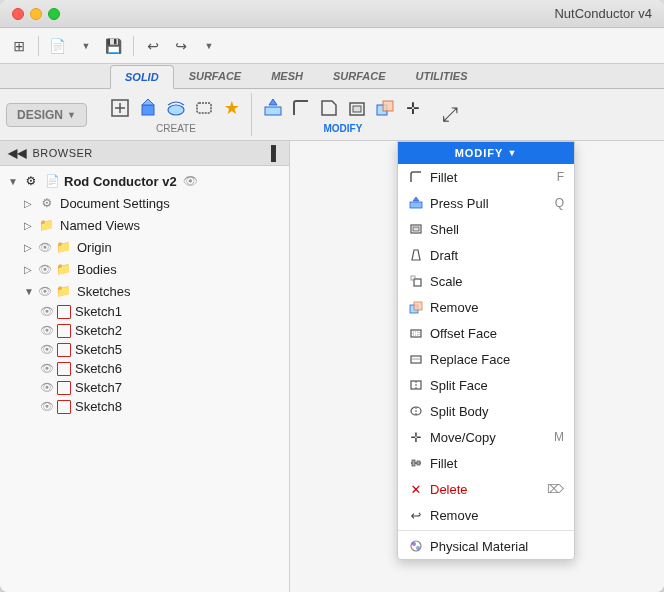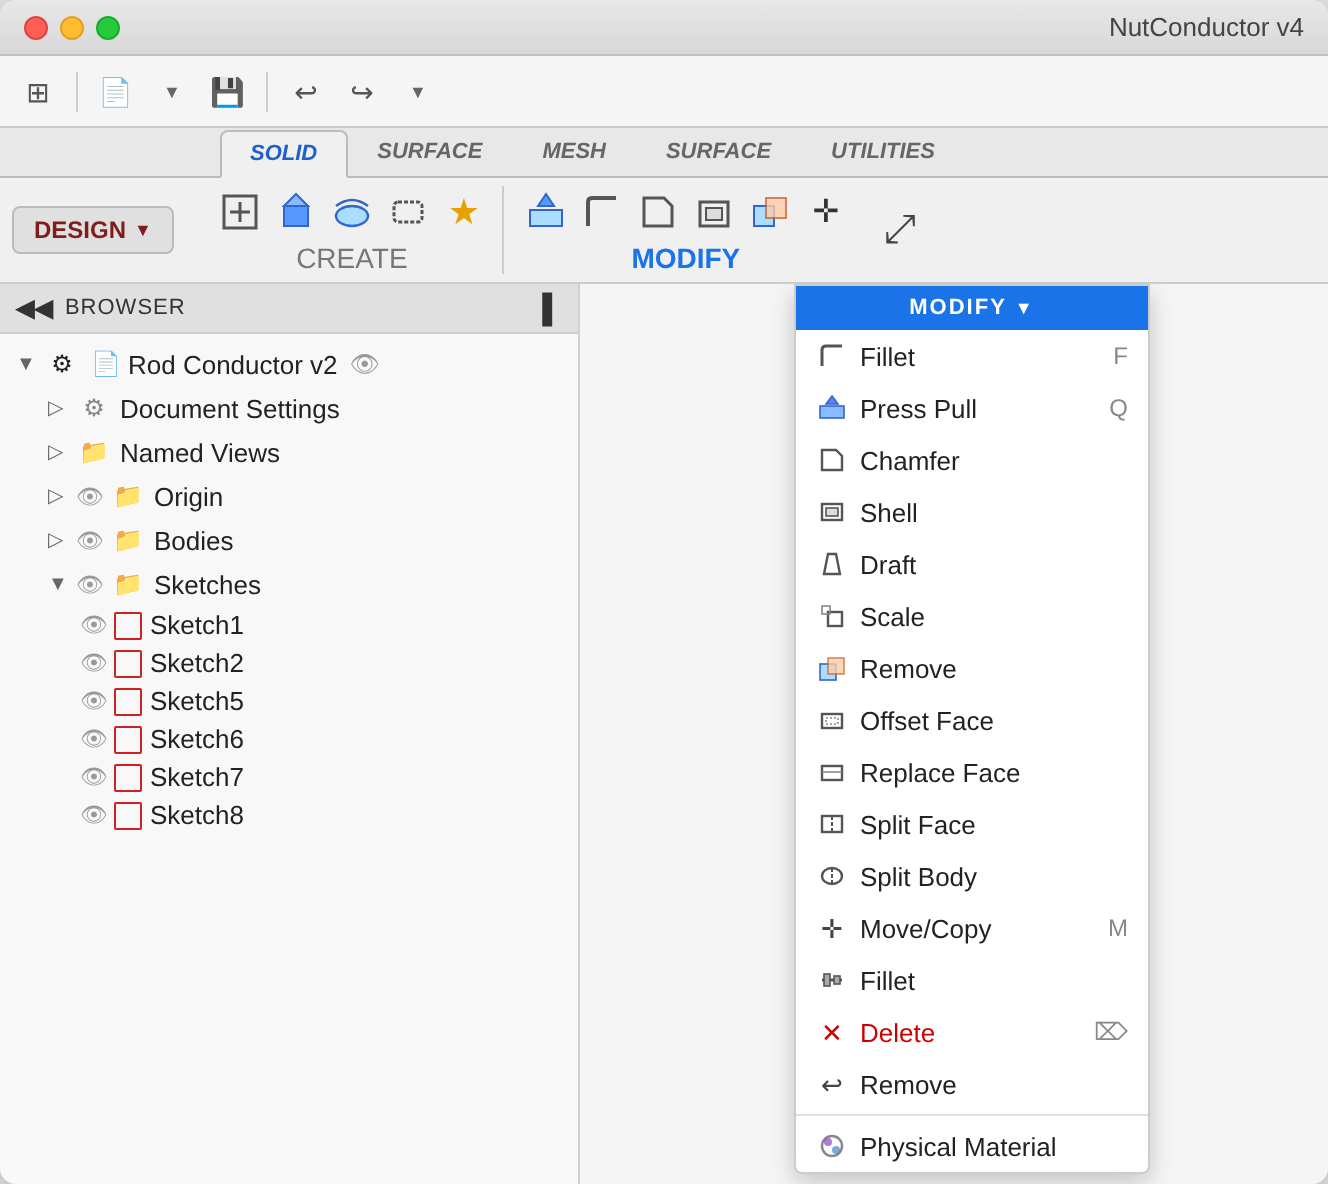--- a/index.html
+++ b/index.html
@@ -92,25 +92,25 @@
       border: 1px solid #bbb;
       border-radius: 4px;
       padding: 4px 10px;
       font-size: 12px;
       font-weight: 600;
       cursor: pointer;
       display: flex;
       align-items: center;
       gap: 4px;
       margin-right: 12px;
-      color: #7f1d1d;
+      color: #737373;
     }
 
     .group-label {
-      font-size: 14px;
+      font-size: 10px;
       color: #777;
       text-align: center;
       margin-top: 2px;
     }
 
     
     .content {
       display: flex;
       flex: 1;
       overflow: hidden;
@@ -471,21 +471,21 @@
         </div>
         <span style="font-size:14px;">▌</span>
       </div>
 
       <div class="tree">
 
         <div class="tree-item tree-indent-1">
           <span class="expand-arrow">▼</span>
           <div class="item-icon">⚙</div>
           <div class="item-icon" style="color:#666; margin-right:2px;">📄</div>
-          <span style="font-weight:400;">Rod Conductor v2</span>
+          <span style="font-weight:700;">Rod Conductor v2</span>
           <span style="margin-left:6px; color:#999; font-size:12px;">👁</span>
         </div>
 
         <div class="tree-item tree-indent-2">
           <span class="expand-arrow">▷</span>
           <div class="item-icon" style="color:#888;">⚙</div>
           <span>Document Settings</span>
         </div>
 
         <div class="tree-item tree-indent-2">
@@ -575,28 +575,20 @@
           <span class="menu-item-icon">
             <svg width="14" height="14" viewBox="0 0 14 14">
                 <rect x="1" y="6" width="12" height="6" fill="#88bbff" stroke="#3366cc" stroke-width="0.8"></rect>
                 <polygon points="7,1 10,5 4,5" fill="#5588ee" stroke="#3366cc" stroke-width="0.8"></polygon>
               </svg>
           </span>
           <span>Press Pull</span>
           <span class="menu-item-shortcut">Q</span>
         </div>
 
-        <div class="menu-item">
-          <span class="menu-item-icon">
-            <svg width="14" height="14" viewBox="0 0 14 14">
-                <path d="M2,2 L9,2 L12,5 L12,12 L2,12 Z" fill="none" stroke="#555" stroke-width="1.2"></path>
-              </svg>
-          </span>
-          <span>Chamfer</span>
-        </div>
 
         <div class="menu-item">
           <span class="menu-item-icon">
             <svg width="14" height="14" viewBox="0 0 14 14">
                 <rect x="2" y="3" width="10" height="8" fill="none" stroke="#555" stroke-width="1.2"></rect>
                 <rect x="4" y="5" width="6" height="4" fill="#ddd" stroke="#555" stroke-width="0.8"></rect>
               </svg>
           </span>
           <span>Shell</span>
         </div>

